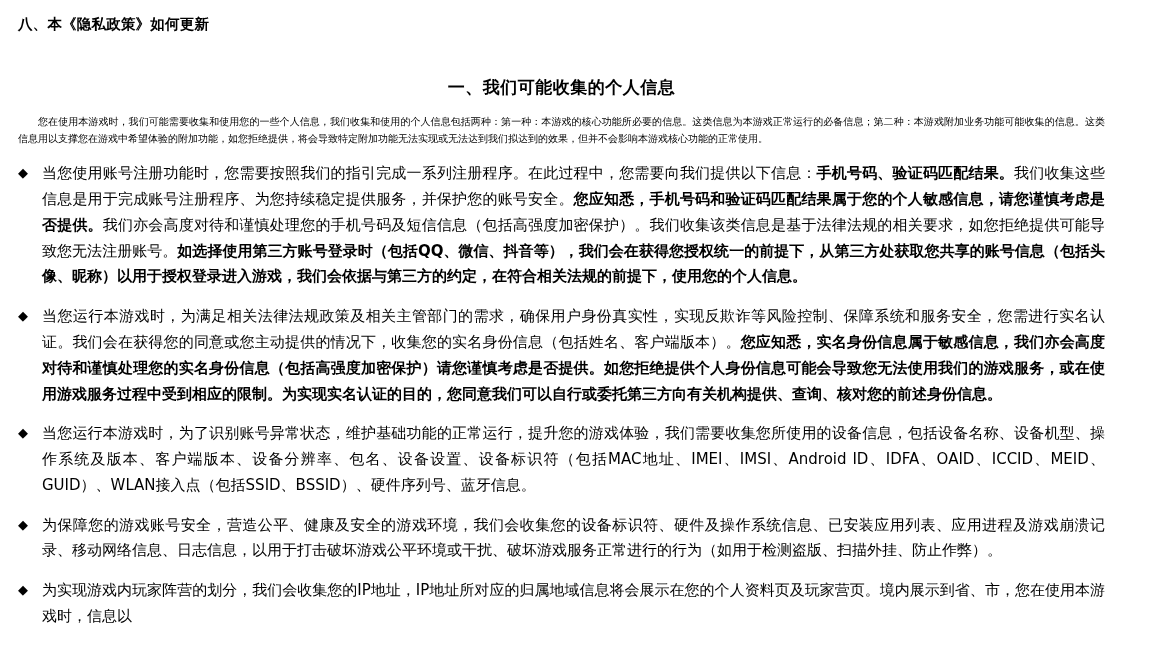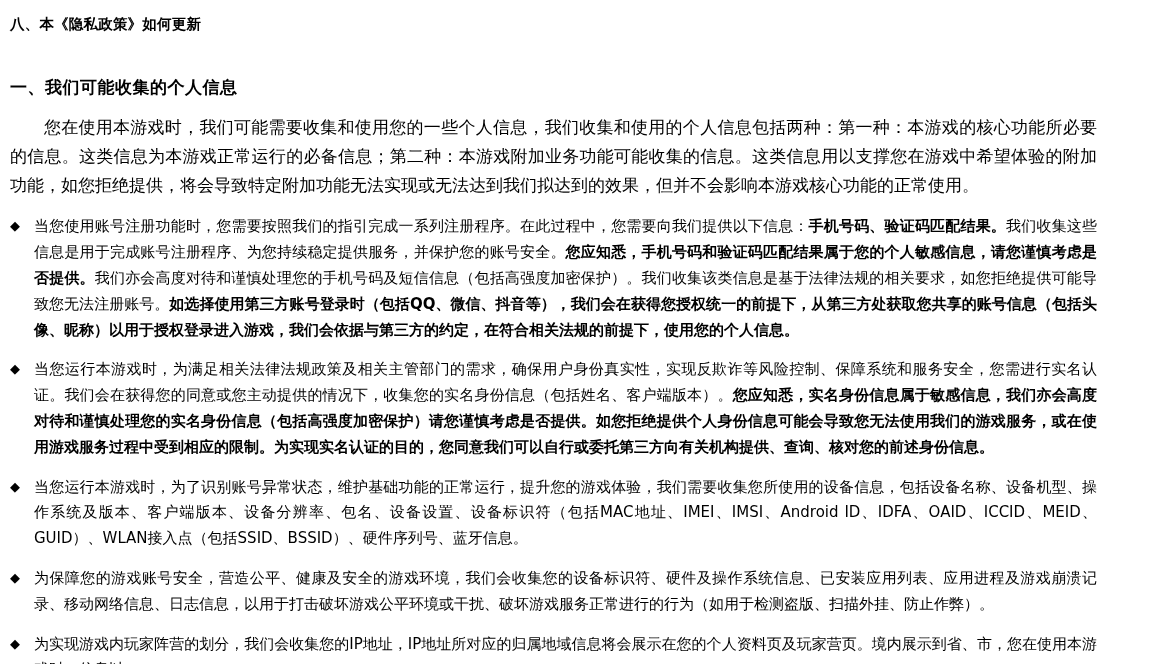--- a/index.html
+++ b/index.html
@@ -13,39 +13,41 @@
     overflow: hidden;
     font-family: "DejaVu Sans", "Liberation Sans", sans-serif;
     color: #000000;
   }
   .page {
     position: relative;
     width: 1109px;
     height: 664px;
     box-sizing: border-box;
     padding: 10px 12px 0 10px;
+    margin-left: 8px;
   }
   .toc-item {
     font-size: 14.5px;
     font-weight: bold;
     line-height: 1.5;
     margin: 0 0 18px 0;
     letter-spacing: 0.2px;
   }
   .toc-item.first { margin-top: 4px; }
 
   .section-title {
     font-size: 17px;
     font-weight: bold;
     margin: 40px 0 14px 0;
     letter-spacing: 0.5px;
+    text-align: center;
   }
 
   .para {
-    font-size: 17px;
+    font-size: 10px;
     line-height: 1.72;
     text-align: justify;
     text-justify: inter-ideograph;
     margin: 0 0 14px 0;
   }
   .para.indent { text-indent: 2em; }
 
   .bullet-row {
     display: flex;
     align-items: flex-start;

